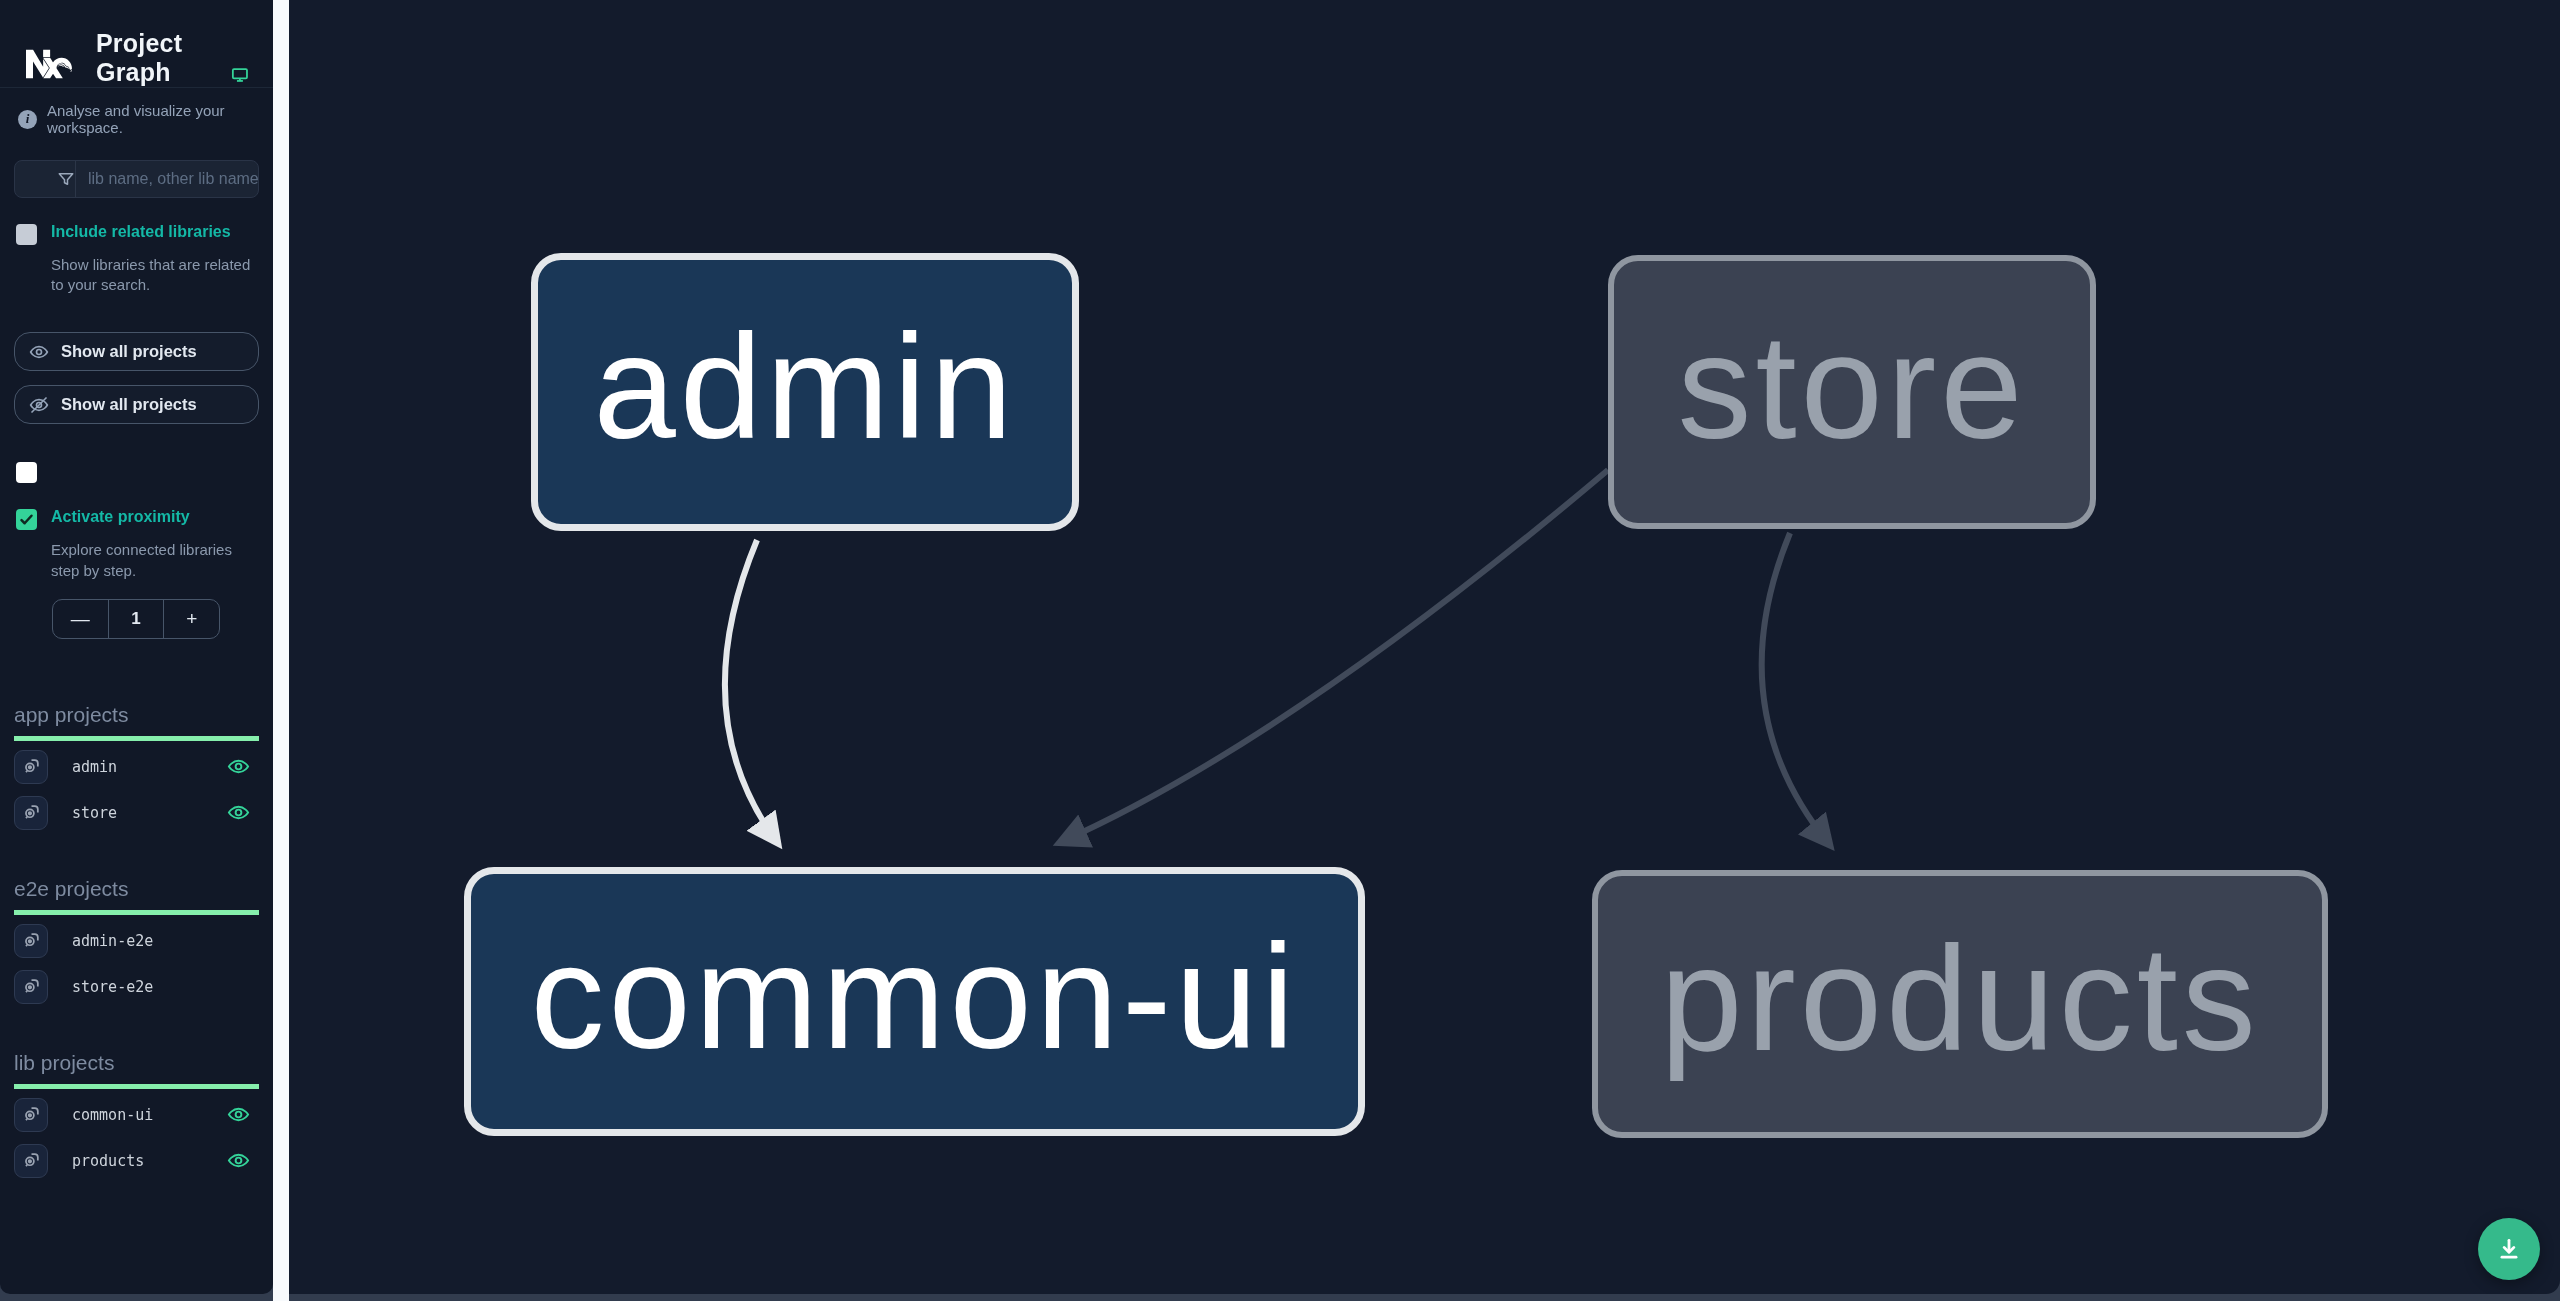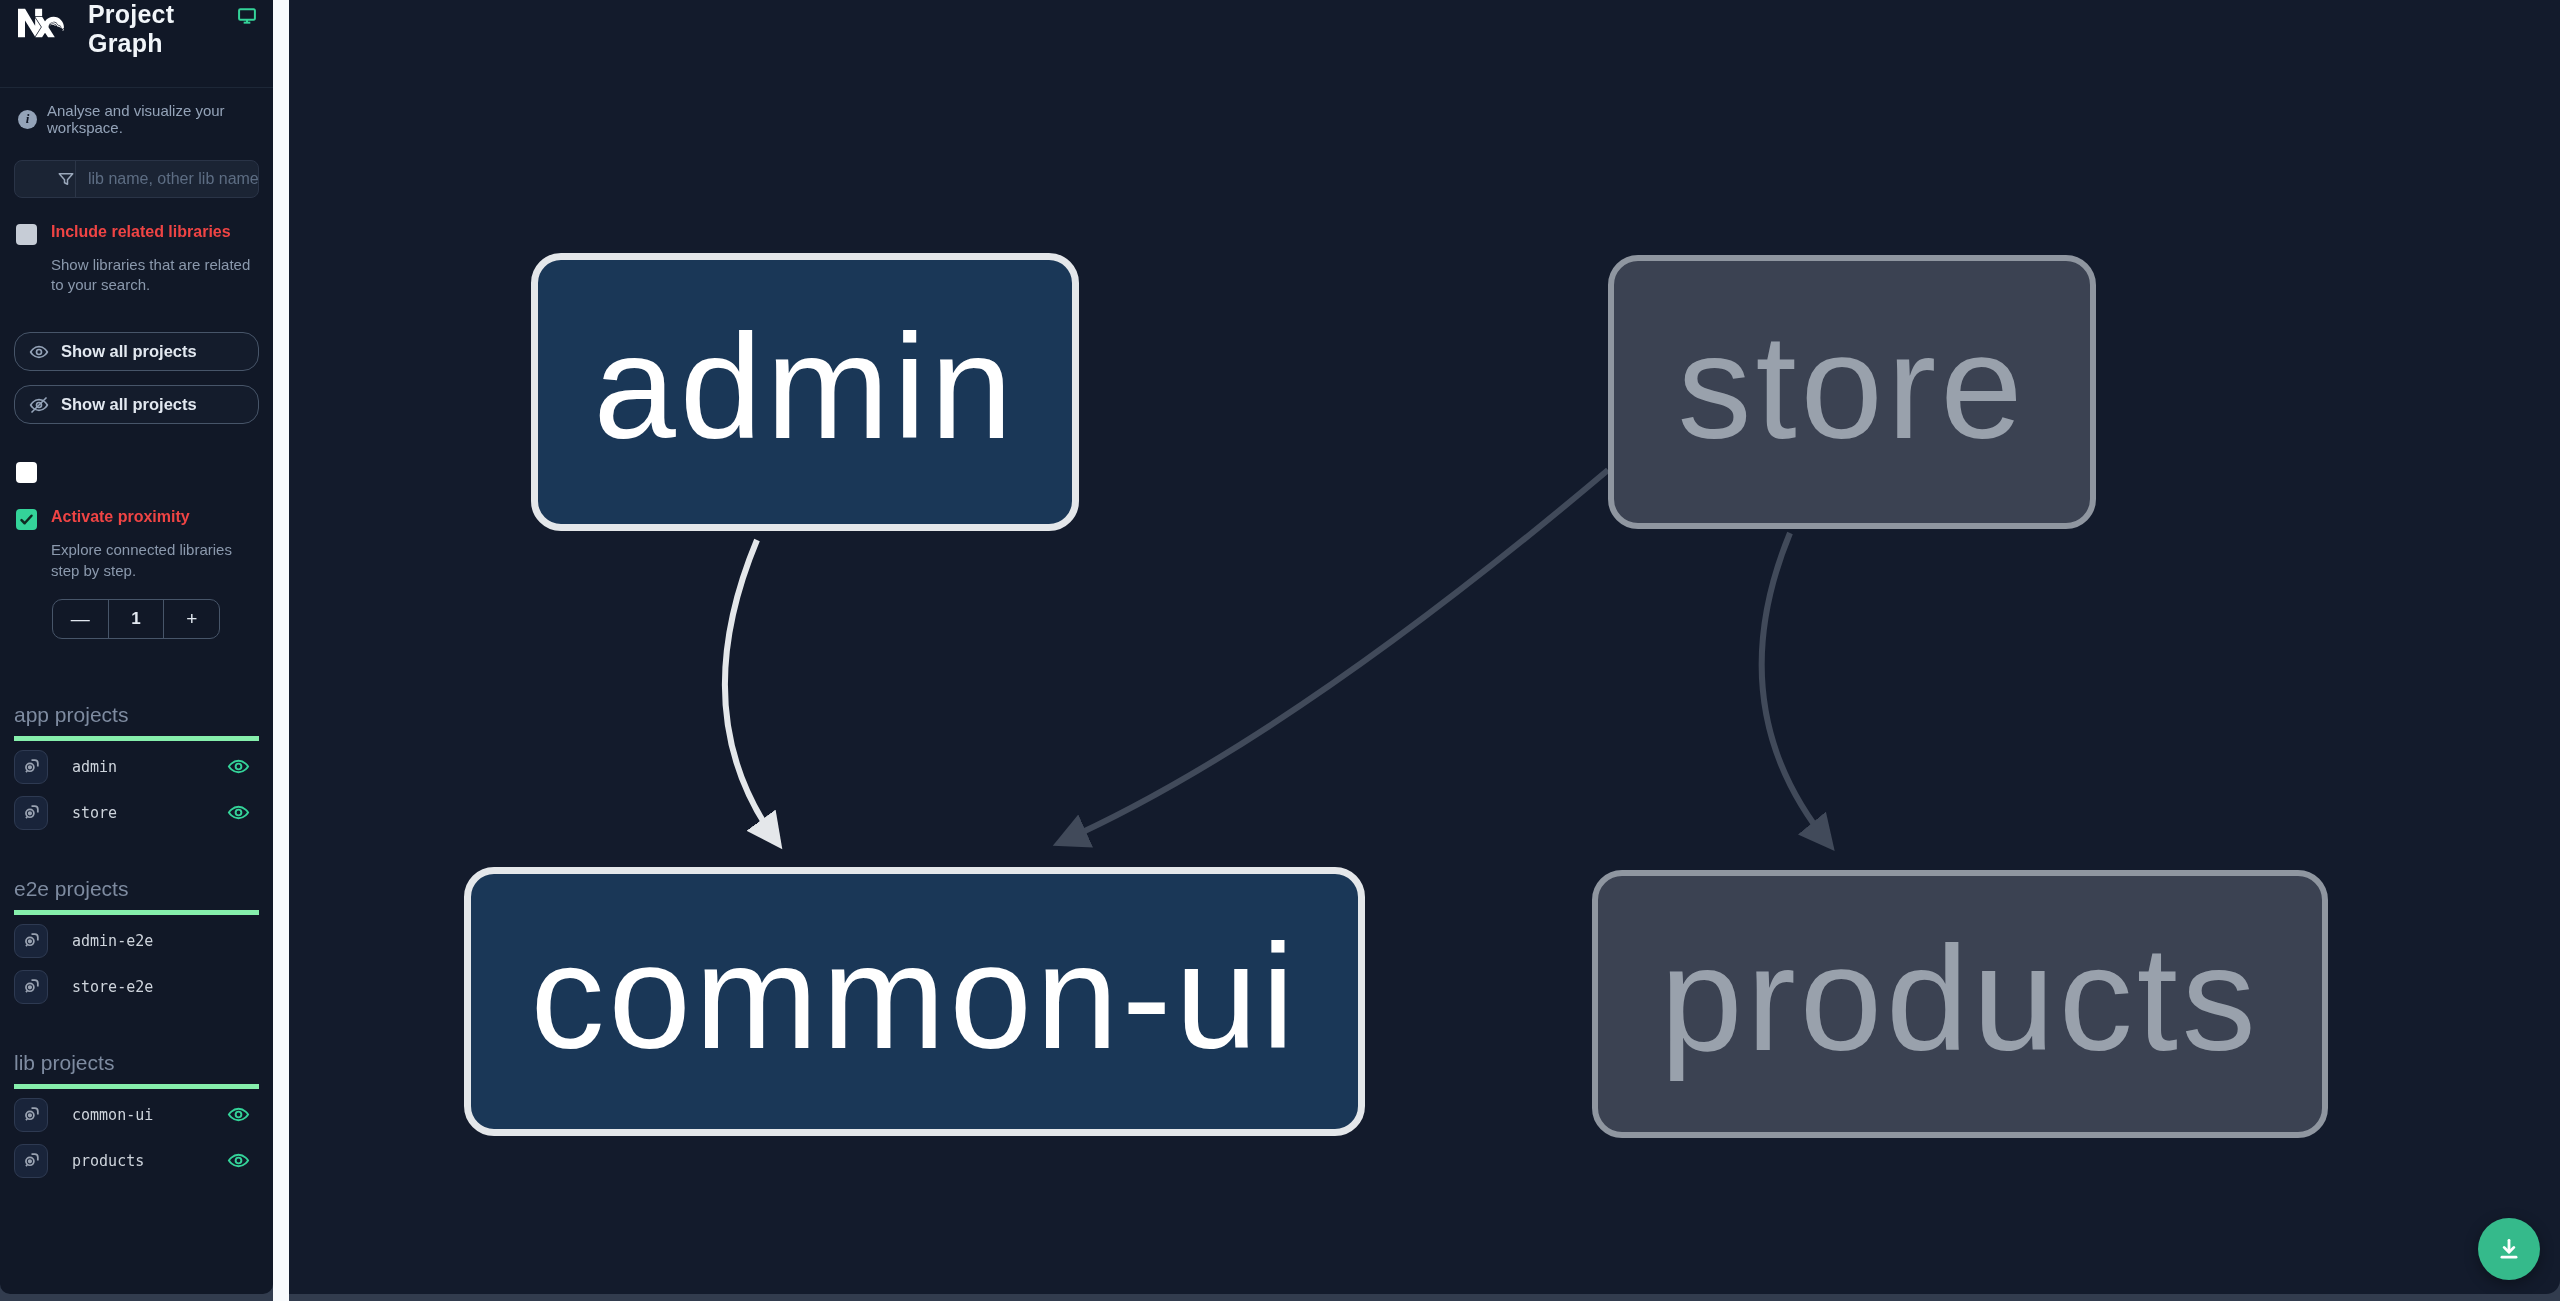--- a/index.html
+++ b/index.html
@@ -6,21 +6,21 @@
   html,body { width:2560px; height:1301px; overflow:hidden; }
   body { background:#323c4e; font-family:"Liberation Sans", sans-serif; }
   .app { display:flex; width:2560px; height:1294px; }
 
   
   .sidebar {
     width:273px; height:100%; background:#111827; color:#e2e8f0;
     border-radius:0 0 10px 10px; flex:0 0 273px; position:relative; overflow:hidden;
   }
   .sidebar-header {
-    height:88px; display:flex; align-items:flex-start; padding:0 16px;
+    height:88px; display:flex; align-items:flex-end; padding:0 24px;
     border-bottom:1px solid #1d2737;
   }
   .nx-logo { width:46px; height:46px; flex:0 0 46px; margin-left:2px; }
   .app-title { font-size:25px; font-weight:700; color:#f1f5f9; margin-left:24px; letter-spacing:.2px; }
   .monitor-icon { width:26px; height:24px; margin-left:20px; margin-top:4px; }
 
   .subheader { display:flex; align-items:center; gap:10px; padding:14px 16px 0 18px; }
   .subheader .txt { font-size:15px; color:#94a3b8; }
   .info-icon { width:19px; height:19px; border-radius:50%; background:#94a3b8; color:#111827;
     font-size:13px; font-weight:700; display:flex; align-items:center; justify-content:center;
@@ -34,21 +34,21 @@
     border-right:1px solid #2c3648; }
   .filter-input { flex:1; height:100%; background:transparent; border:none; outline:none;
     color:#cbd5e1; font-size:16px; padding:0 12px; font-family:"Liberation Sans", sans-serif; }
   .filter-input::placeholder { color:#5d6d83; }
 
   .check-row { display:flex; padding:0 16px; margin-top:24px; }
   .checkbox { width:21px; height:21px; border-radius:4px; background:#c6ccd6; flex:0 0 21px; margin-top:2px; }
   .checkbox.white { background:#ffffff; }
   .checkbox.checked { background:#34d399; display:flex; align-items:center; justify-content:center; }
   .check-body { margin-left:14px; }
-  .check-label { font-size:16px; font-weight:700; color:#ef4444; line-height:1.3; }
+  .check-label { font-size:16px; font-weight:700; color:#14b8a6; line-height:1.3; }
   .check-desc { font-size:15px; color:#8b99ad; line-height:1.38; margin-top:12px; max-width:212px; }
 
   .side-btn {
     display:flex; align-items:center; gap:12px; margin:14px 14px 0 14px; width:245px; height:39px;
     background:rgba(30,41,59,.25); border:1px solid #475569; border-radius:16px; cursor:pointer;
     color:#e2e8f0; font-size:16.5px; font-weight:700; padding:0 14px;
     font-family:"Liberation Sans", sans-serif;
   }
   .side-btn:first-of-type { margin-top:36px; }
 

